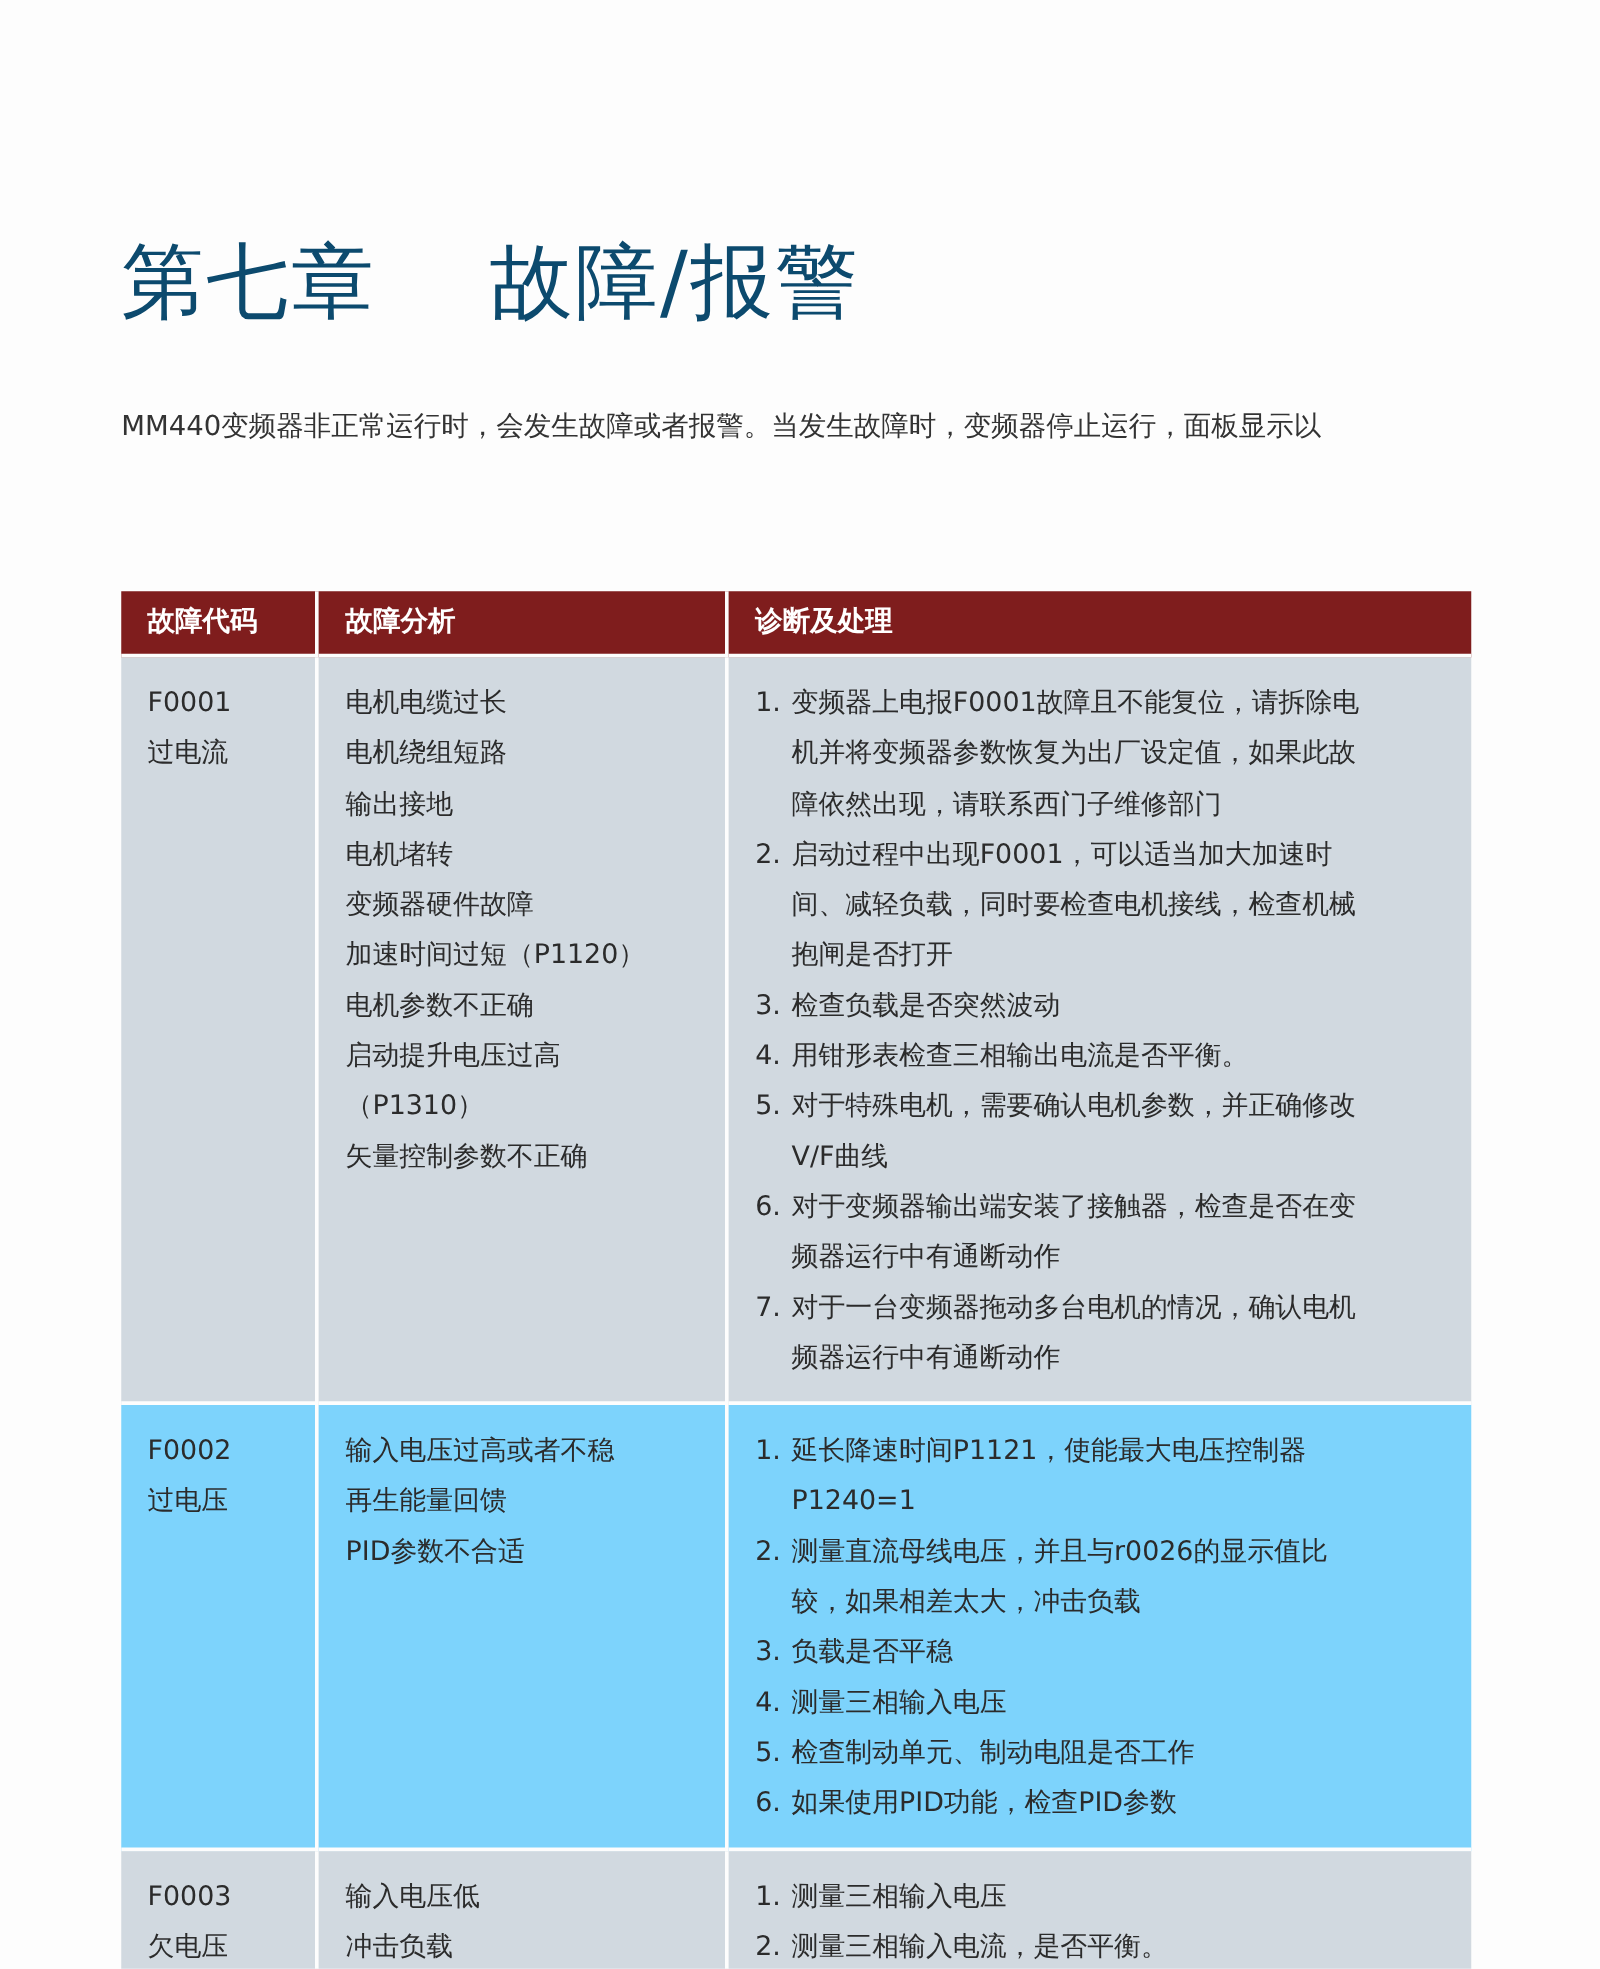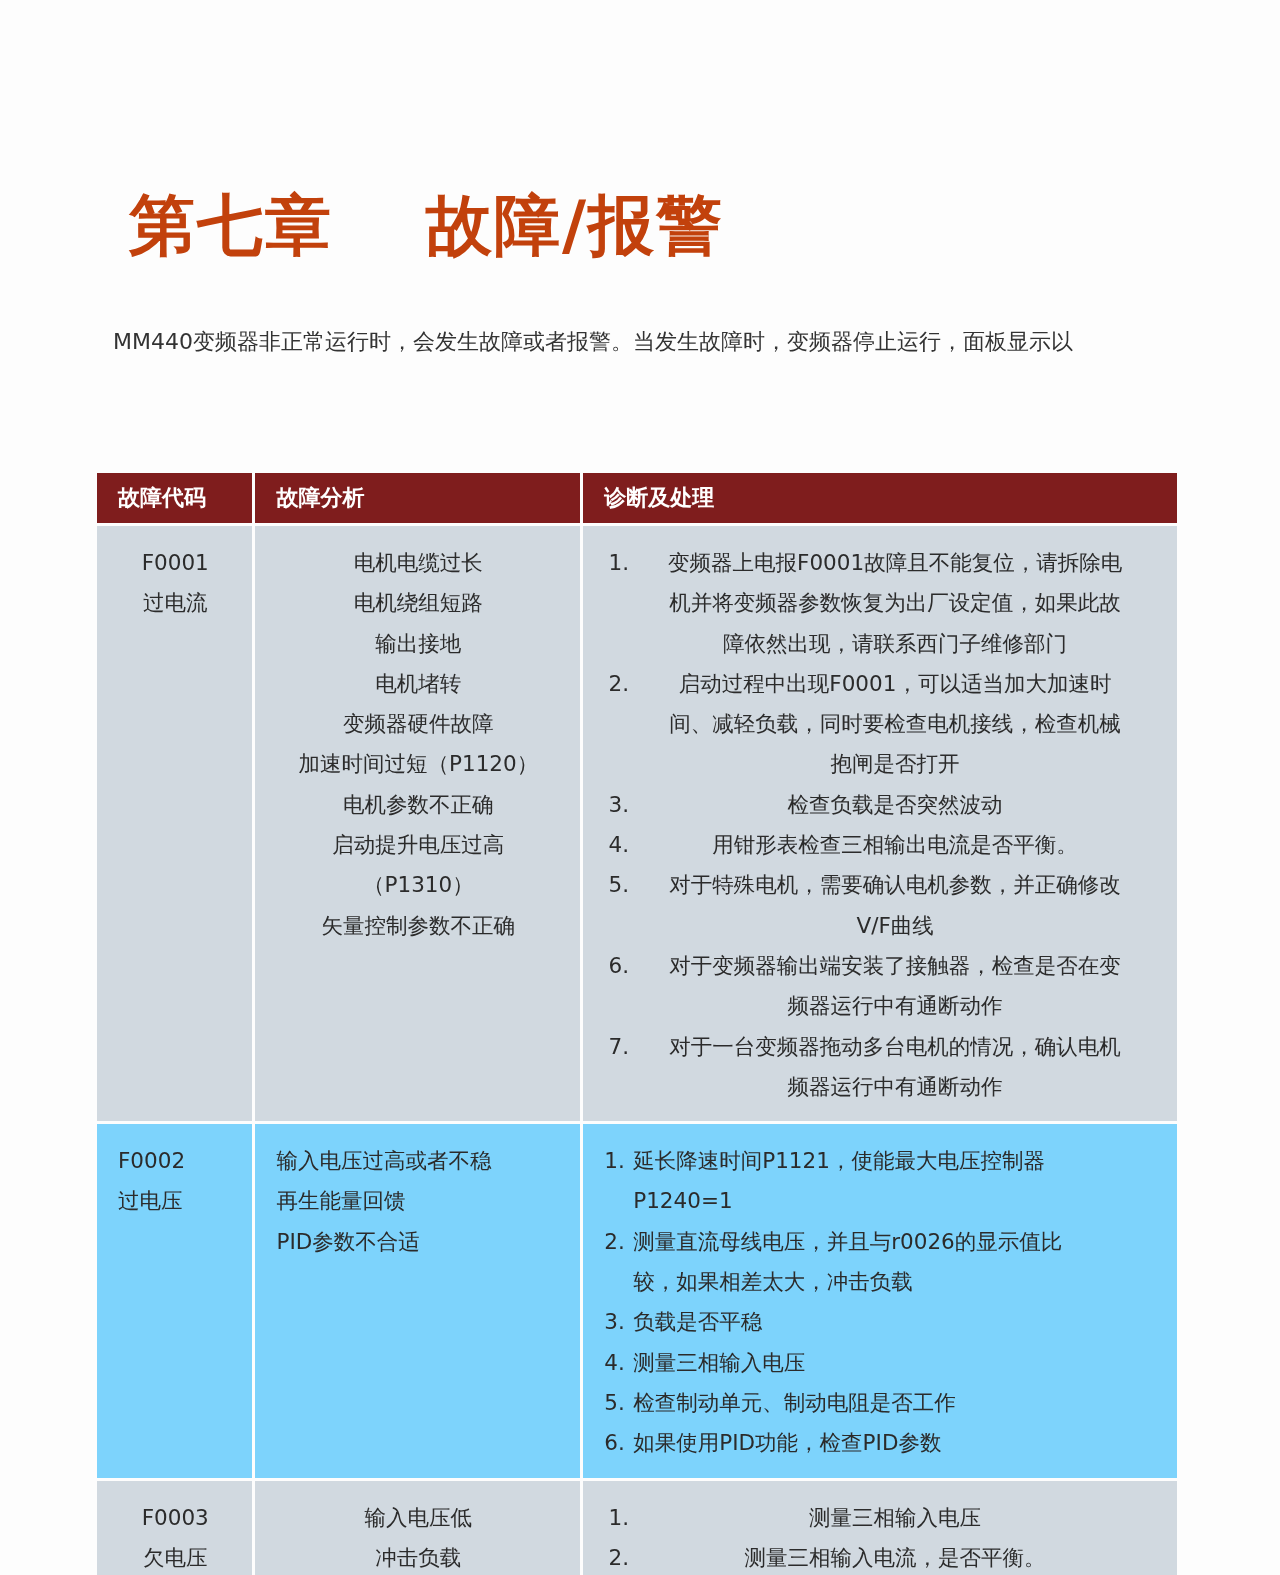--- a/index.html
+++ b/index.html
@@ -11,36 +11,34 @@
       font-family: "DejaVu Sans", "Liberation Sans", sans-serif;
       color: #2a2a2a;
       position: relative;
     }
     .page-title {
       position: absolute;
       left: 97px;
       top: 186px;
       font-size: 66px;
       line-height: 80px;
-      color: #c2410c;
-      font-weight: bold;
+      color: #0c4a6e;
+      font-weight: normal;
       letter-spacing: 2px;
       white-space: pre;
-      margin-left: 32px;
     }
     .intro {
       position: absolute;
       left: 97px;
       top: 321px;
       width: 1082px;
       font-size: 22px;
       line-height: 42px;
       color: #333;
       text-align: justify;
-      margin-left: 16px;
     }
     .intro span { display: block; white-space: nowrap; }
     .fault-table {
       position: absolute;
       left: 97px;
       top: 473px;
       width: 1080px;
       border-collapse: separate;
       border-spacing: 0;
     }
@@ -57,21 +55,21 @@
     .col-diag { width: 600px; }
     .fault-table thead th {
       background: #7f1d1d;
       color: #ffffff;
       font-size: 22px;
       font-weight: bold;
       height: 48px;
       line-height: 50px;
       padding-left: 21px;
     }
-    .row-light td { background: #d1d9e0; text-align: center; }
+    .row-light td { background: #d1d9e0; }
     .row-dark td { background: #7dd3fc; }
     .cell-inner {
       padding: 17px 20px 14px 21px;
       font-size: 21.5px;
       line-height: 40.3px;
       color: #2b2b2b;
     }
     .line { display: block; white-space: nowrap; }
     .diag-item {
       display: flex;

